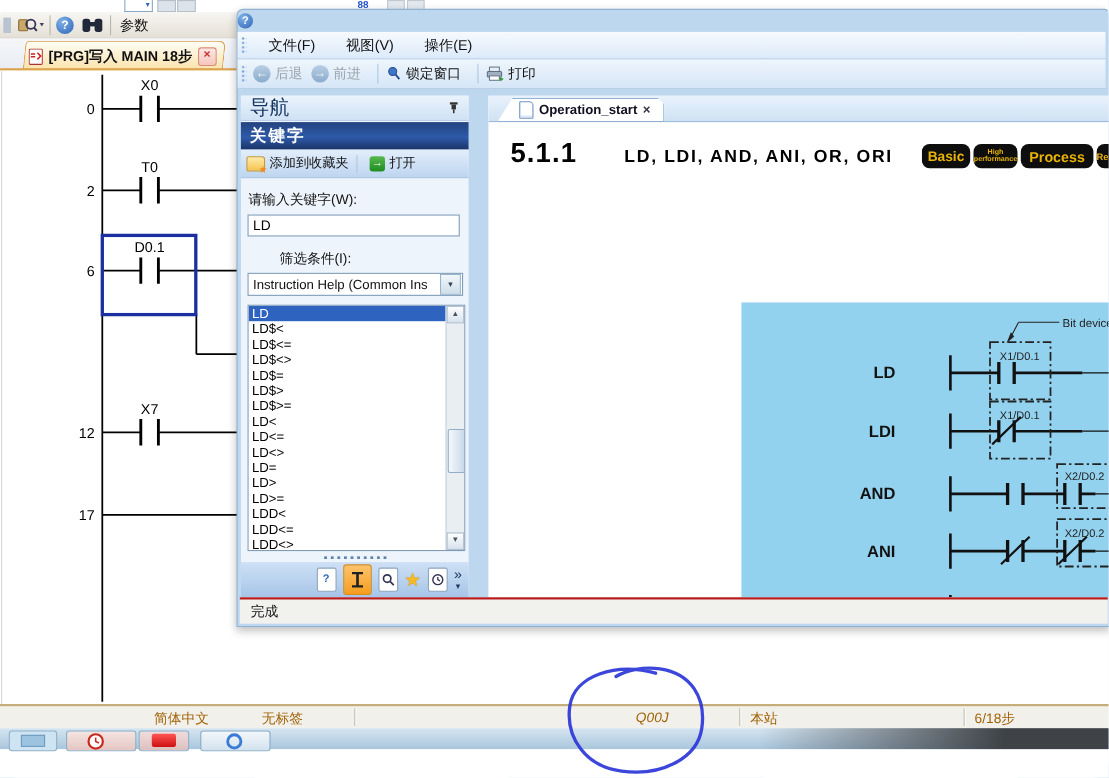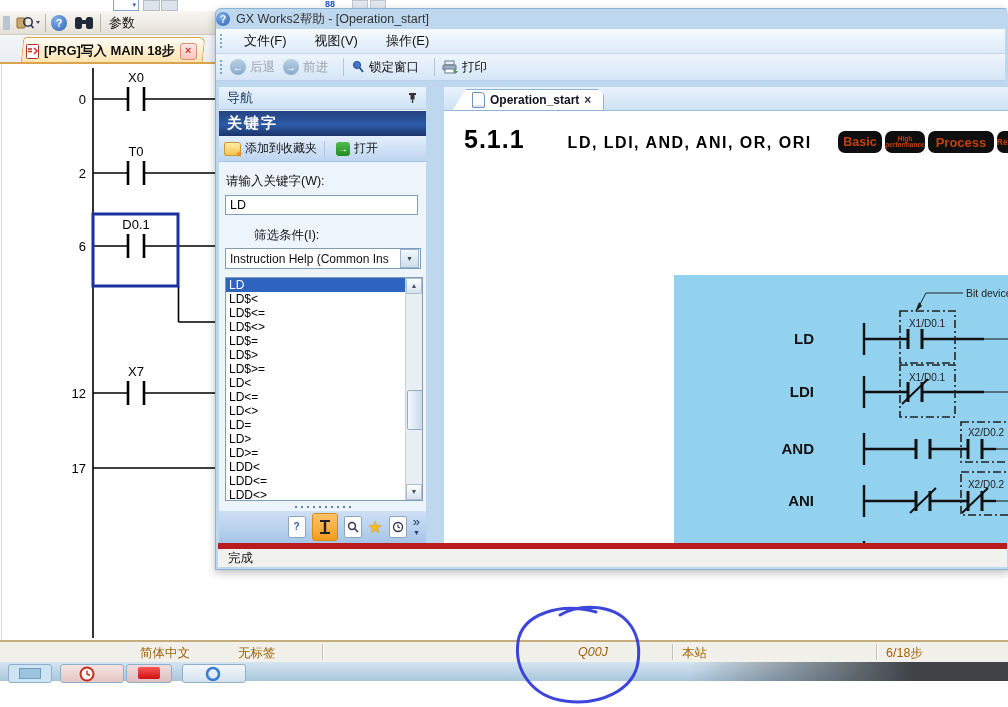--- a/index.html
+++ b/index.html
@@ -34,21 +34,21 @@
   .hw-toolbar{left:2px;top:49px;width:789px;height:27px;background:linear-gradient(#eef5fc,#d6e6f7);border-bottom:1px solid #b9d0e8;display:flex;align-items:center;box-sizing:border-box;}
   .grip{width:5px;height:16px;margin:0 6px 0 3px;background-image:radial-gradient(circle,#7da7d9 1px,transparent 1.2px);background-size:4px 4px;}
   .menu-item{font-size:13px;color:#111;padding:19px 14px;}
   .nav-btn{display:flex;align-items:center;gap:4px;margin-right:8px;}
   .rnd-arrow{width:16px;height:16px;border-radius:8px;background:linear-gradient(#b9cfe4,#8aabcc);color:#fff;font-size:11px;line-height:16px;text-align:center;font-weight:bold;}
   .dis-txt{font-size:12.5px;color:#9aa4ad;}
   .en-txt{font-size:12.5px;color:#111;}
   .tb-sep{width:1px;height:18px;background:#aec7e0;margin:0 7px;}
   
   .nav-panel{left:3px;top:78px;width:207px;height:456px;background:#eef4fb;}
-  .nav-hdr{left:0;top:0;width:207px;height:23px;background:linear-gradient(#eaf3fc,#cfe2f4);border-bottom:1px solid #b9d0e8;display:flex;align-items:center;justify-content:space-between;padding:0 8px;box-sizing:border-box;font-size:13px;color:#13335f;}
+  .nav-hdr{left:0;top:0;width:207px;height:23px;background:linear-gradient(#eaf3fc,#cfe2f4);border-bottom:1px solid #b9d0e8;display:flex;align-items:center;justify-content:space-between;padding:0 8px;box-sizing:border-box;font-size:18px;color:#13335f;}
   .kw-hdr{left:0;top:24px;width:207px;height:25px;background:linear-gradient(#25437f,#2d5aa8 55%,#1b3468);color:#fff;font-weight:bold;font-size:15px;display:flex;align-items:center;padding-left:8px;box-sizing:border-box;letter-spacing:2px;}
   .fav-bar{left:0;top:49px;width:207px;height:26px;background:linear-gradient(#e3eefb,#bed5f0);border-bottom:1px solid #a9c4e2;display:flex;align-items:center;padding-left:5px;box-sizing:border-box;font-size:12px;color:#111;}
   .fld-ico{width:15px;height:12px;background:linear-gradient(#ffe9a8,#f4c550);border:1px solid #c79a33;border-radius:2px 3px 2px 2px;position:relative;margin-right:4px;}
   .fld-ico:after{content:"★";position:absolute;right:-3px;bottom:-4px;color:#f08a1d;font-size:9px;}
   .go-ico{width:14px;height:14px;background:linear-gradient(#57b94f,#1e8c1e);border-radius:3px;color:#fff;font-size:10px;font-weight:bold;text-align:center;line-height:14px;margin:0 4px;}
   .fm-label{position:absolute;font-size:12.5px;color:#111;}
   .kw-input{left:6px;top:108px;width:193px;height:20px;border:1px solid #7f9db9;background:#fff;font-size:12.5px;padding:1px 4px;font-family:"Liberation Sans",sans-serif;box-sizing:border-box;}
   .combo{left:6px;top:161px;width:196px;height:21px;border:1px solid #7f9db9;background:#fff;display:flex;align-items:center;box-sizing:border-box;}
   .combo-txt{flex:1;font-size:12px;color:#111;padding-left:4px;white-space:nowrap;overflow:hidden;}
   .combo-btn{width:17px;height:17px;margin:1px;background:linear-gradient(#f2f7fb,#cfdeea);border:1px solid #9ab4cc;font-size:8px;color:#345;text-align:center;line-height:17px;}
@@ -59,31 +59,31 @@
   .sbar{position:absolute;right:0;top:0;width:16px;height:222px;background:#e9eef3;border-left:1px solid #c6d2dd;}
   .sbtn{position:absolute;left:0;width:16px;height:16px;background:linear-gradient(#fdfdfd,#d8e2ec);border:1px solid #aebfcf;box-sizing:border-box;font-size:7px;text-align:center;line-height:14px;color:#456;}
   .sthumb{position:absolute;left:1px;top:112px;width:14px;height:38px;background:linear-gradient(90deg,#f4f8fb,#c9d9e8);border:1px solid #93adc6;border-radius:2px;}
   .splitter{left:0;top:416px;width:207px;height:8px;display:flex;align-items:center;justify-content:center;}
   .split-dots{width:60px;height:4px;background-image:radial-gradient(circle,#5f83ab 1.2px,transparent 1.4px);background-size:6px 4px;}
   .nav-iconbar{left:0;top:424px;width:207px;height:32px;background:linear-gradient(#cfe0f5,#a5c5e8);display:flex;align-items:center;justify-content:flex-end;gap:6px;padding-right:6px;box-sizing:border-box;}
   .doc-ico{width:16px;height:20px;background:#fff;border:1px solid #8fa6bd;border-radius:2px;position:relative;font-size:10px;text-align:center;line-height:20px;}
   .hl-ico{width:24px;height:26px;background:linear-gradient(#fdc36a,#f59d1e);border:1px solid #d98b1a;border-radius:3px;display:flex;align-items:center;justify-content:center;}
   .star-ico{color:#f5b921;font-size:17px;text-shadow:0 0 1px #b97f00;}
   .more-ico{font-size:13px;color:#1c3a66;line-height:9px;text-align:center;}
-  .hw-status{left:2px;top:534px;width:789px;height:24px;background:#f1f1ee;border-top:6px solid #b91c1c;font-size:12.5px;color:#111;display:flex;align-items:center;padding-left:10px;box-sizing:border-box;}
+  .hw-status{left:2px;top:534px;width:789px;height:24px;background:#f1f1ee;border-top:2px solid #b91c1c;font-size:12.5px;color:#111;display:flex;align-items:center;padding-left:10px;box-sizing:border-box;}
   
   .content-pane{left:228px;top:78px;width:580px;height:456px;background:#fff;overflow:hidden;}
   .ct-tabbar{position:absolute;left:0;top:0;width:580px;height:24px;background:linear-gradient(#e9f2fc,#cfe2f4);border-bottom:1px solid #9dbcd8;box-sizing:border-box;}
   .ct-tab{position:absolute;left:8px;top:2px;width:152px;height:22px;background:#fff;clip-path:polygon(14px 0,146px 0,152px 6px,152px 22px,0 22px);box-shadow:inset 0 0 0 1px #8fb2d4;display:flex;align-items:center;gap:5px;padding-left:20px;box-sizing:border-box;font-size:12px;font-weight:bold;color:#112;}
   .page-ico{width:11px;height:14px;background:#fff;border:1px solid #6f93c0;border-radius:1px 4px 1px 1px;box-shadow:inset 0 -2px 0 #dbe7f5;}
   .sec-head{position:absolute;left:20px;top:38px;display:flex;align-items:baseline;gap:43px;}
   .sec-num{font-size:25px;font-weight:bold;color:#000;letter-spacing:1px;}
   .sec-title{font-size:16px;font-weight:bold;color:#000;letter-spacing:1.5px;}
   .badges{position:absolute;left:394px;top:44px;width:186px;height:26px;display:flex;gap:3px;overflow:hidden;}
-  .badge{background:#0e0e0e;color:#c2410c;border-radius:7px;display:flex;align-items:center;justify-content:center;text-align:center;font-weight:bold;flex:none;}
+  .badge{background:#0e0e0e;color:#eab308;border-radius:7px;display:flex;align-items:center;justify-content:center;text-align:center;font-weight:bold;flex:none;}
   .bd0{width:44px;height:22px;font-size:12.5px;}
   .bd1{width:40px;height:22px;font-size:6.5px;line-height:6.5px;padding:0 2px;box-sizing:border-box;}
   .bd2{width:66px;height:22px;font-size:13px;}
   .bd3{width:44px;height:22px;font-size:8.5px;}
   .diagram{position:absolute;left:230px;top:188px;width:565px;height:350px;background:#93d2ef;}
   
   .ink{pointer-events:none;}
 </style>
 </head>
 <body>
@@ -209,21 +209,20 @@
   </div>
   <div class="tk-btn" style="left:182px;width:62px;">
     <svg width="16" height="16" viewBox="0 0 16 16" style="margin:1px 0 0 22px;">
         <circle cx="8" cy="8" r="6" fill="none" stroke="#3a7bd5" stroke-width="2.6"></circle>
       </svg>
   </div>
 
   <div class="abs help-win">
     <div class="hw-title">
       <span class="help-circle" style="width:14px;height:14px;font-size:10px;">?</span>
-      <span>GX Works2帮助 - [Operation_start]</span>
     </div>
 
     <div class="hw-menubar">
       <span class="grip"></span>
       <span class="menu-item">文件(F)</span>
       <span class="menu-item">视图(V)</span>
       <span class="menu-item">操作(E)</span>
     </div>
 
     <div class="hw-toolbar">

